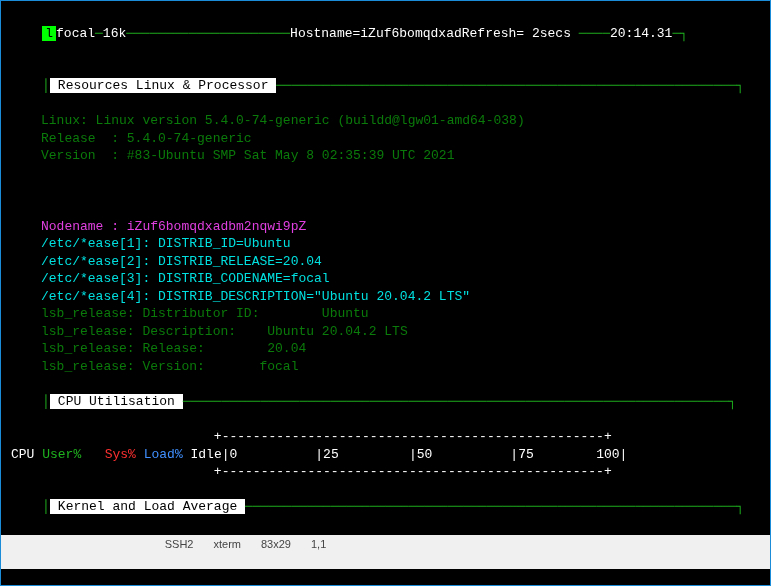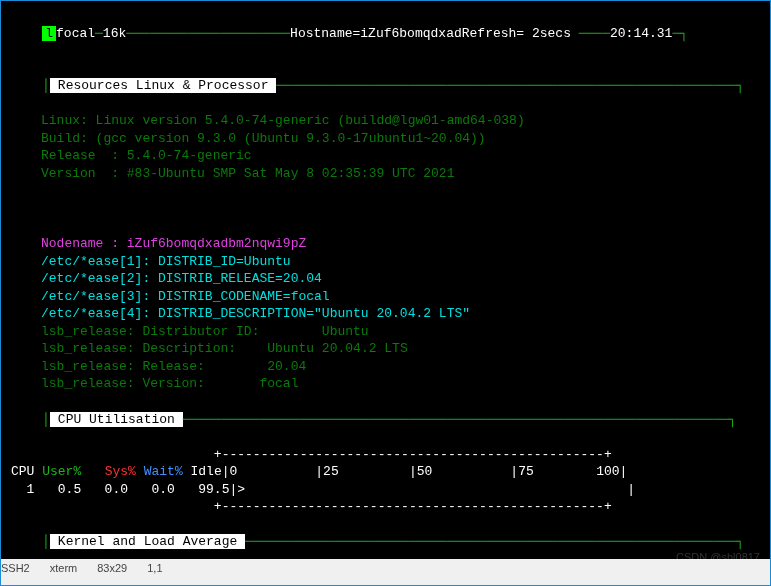--- a/index.html
+++ b/index.html
@@ -30,32 +30,32 @@
   .revwhite {
     color: #000;
     background: #fff;
     padding: 0 0;
   }
   .topline span { white-space: pre; }
   .row { white-space: pre; }
   .indent { margin-left: 30px; }
   .footer {
     position: absolute;
-    bottom: 0;
+    bottom: 16px;
     left: 0;
     right: 0;
     background: #f0f0f0;
     color: #444;
     font-family: sans-serif;
     font-size: 11px;
     height: 18px;
     display: flex;
     align-items: center;
-    padding: 0 280px 8px 0;
-    justify-content: flex-start;
+    padding: 0 280px 16px 0;
+    justify-content: center;
     gap: 20px;
   }
   .watermark {
     position: absolute;
     right: 10px;
     bottom: 20px;
     color: #555;
     font-family: sans-serif;
     font-size: 11px;
     opacity: 0.6;
@@ -72,41 +72,39 @@
   <div class="row topline white">
     <span class="cursor">l</span><span>focal</span><span class="green">─</span><span>16k</span><span class="green">─────────────────────</span><span>Hostname=</span><span>iZuf6bomqdxad</span><span>Refresh=</span><span> 2secs</span><span class="green"> ────</span><span>20:14.31</span><span class="green">─┐</span>
   </div>
 
   <div class="row">
     <span class="green">│</span><span class="revwhite"> Resources Linux &amp; Processor </span><span class="green">───────────────────────────────────────────────────────────┐</span>
   </div>
 
   <div class="indent">
     <div class="row dgreen">Linux: Linux version 5.4.0-74-generic (buildd@lgw01-amd64-038)</div>
-    <div class="row dgreen">Build: (gcc version 9.3.0 (Ubuntu 9.3.0-17ubuntu1~20.04))</div>
     <div class="row dgreen">Release  : 5.4.0-74-generic</div>
     <div class="row dgreen">Version  : #83-Ubuntu SMP Sat May 8 02:35:39 UTC 2021</div>
     <br><br><br>
     <div class="row magenta">Nodename : iZuf6bomqdxadbm2nqwi9pZ</div>
     <div class="row cyan">/etc/*ease[1]: DISTRIB_ID=Ubuntu</div>
     <div class="row cyan">/etc/*ease[2]: DISTRIB_RELEASE=20.04</div>
     <div class="row cyan">/etc/*ease[3]: DISTRIB_CODENAME=focal</div>
     <div class="row cyan">/etc/*ease[4]: DISTRIB_DESCRIPTION="Ubuntu 20.04.2 LTS"</div>
     <div class="row dgreen"><span>lsb_release: Distributor ID:</span>        <span>Ubuntu</span></div>
     <div class="row dgreen"><span>lsb_release: Description:</span>    <span>Ubuntu 20.04.2 LTS</span></div>
     <div class="row dgreen"><span>lsb_release: Release:</span>        <span>20.04</span></div>
     <div class="row dgreen"><span>lsb_release: Version:</span>       <span>focal</span></div>
   </div>
 
   <div class="row">
     <span class="green">│</span><span class="revwhite"> CPU Utilisation </span><span class="green">──────────────────────────────────────────────────────────────────────┐</span>
   </div>
   <div class="row white">                          <span>+-------------------------------------------------+</span></div>
-  <div class="row"><span class="white">CPU </span><span class="green">User%</span>   <span class="red">Sys%</span> <span class="blue">Wait%</span><span class="white"> Idle</span><span class="white">|0          |25         |50          |75        100|</span></div>
-  <div class="row white"><span>  1   0.5   0.0   0.0   99.5</span><span>|&gt;                                                 |</span></div>
+  <div class="row"><span class="white">CPU </span><span class="green">User%</span>   <span class="red">Sys%</span> <span class="blue">Load%</span><span class="white"> Idle</span><span class="white">|0          |25         |50          |75        100|</span></div>
   <div class="row white">                          <span>+-------------------------------------------------+</span></div>
 
   <div class="row">
     <span class="green">│</span><span class="revwhite"> Kernel and Load Average </span><span class="green">───────────────────────────────────────────────────────────────┐</span>
   </div>
 
 </div>
 
 <div class="watermark">CSDN @shl0817</div>
 

